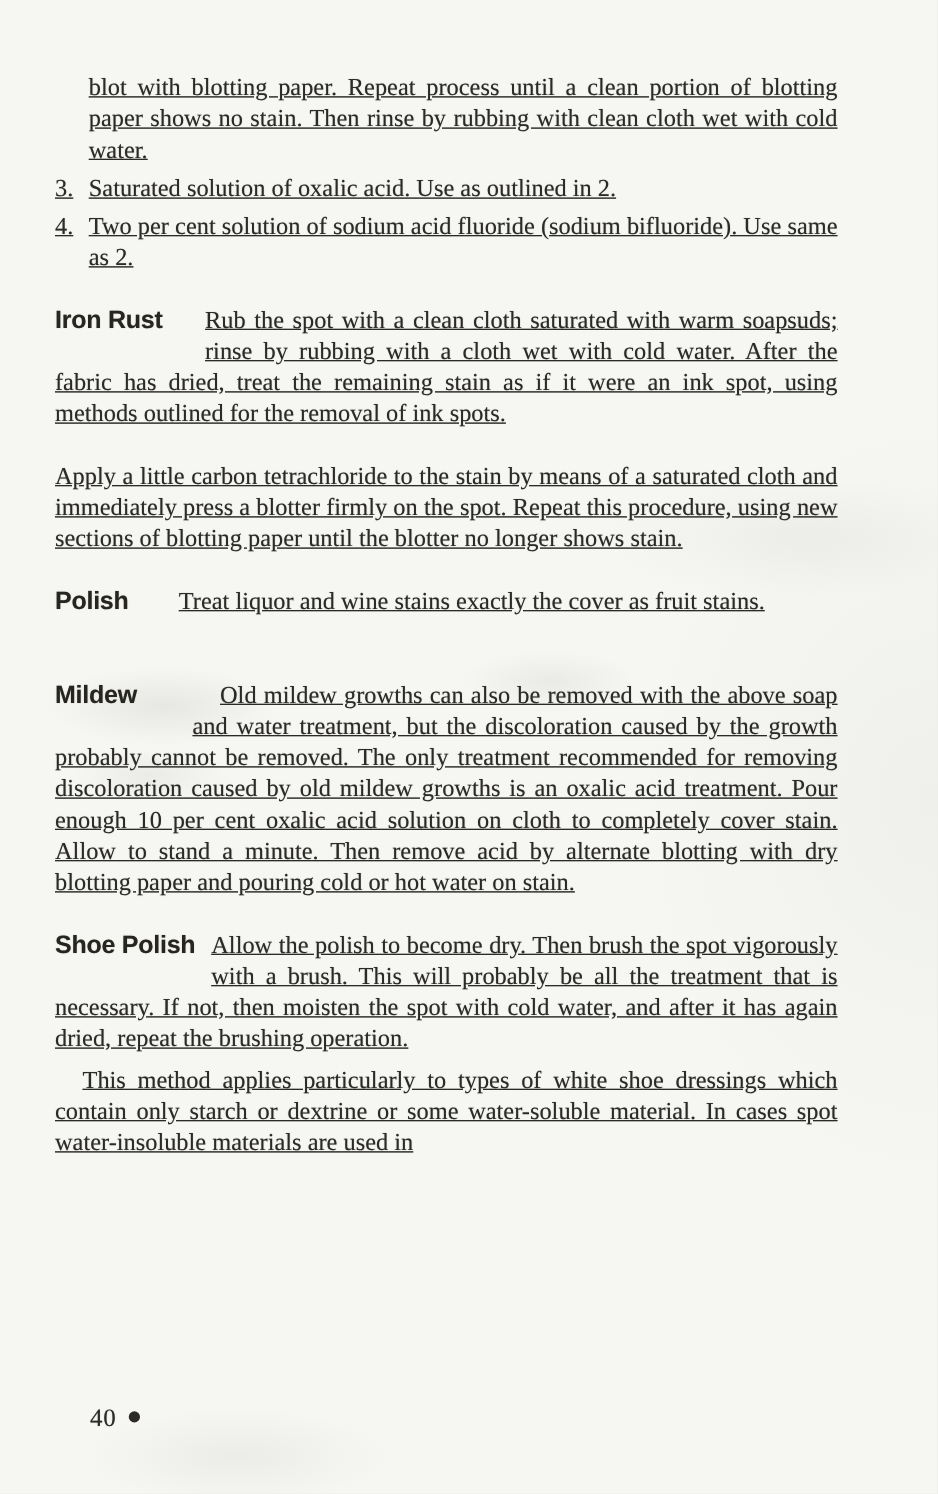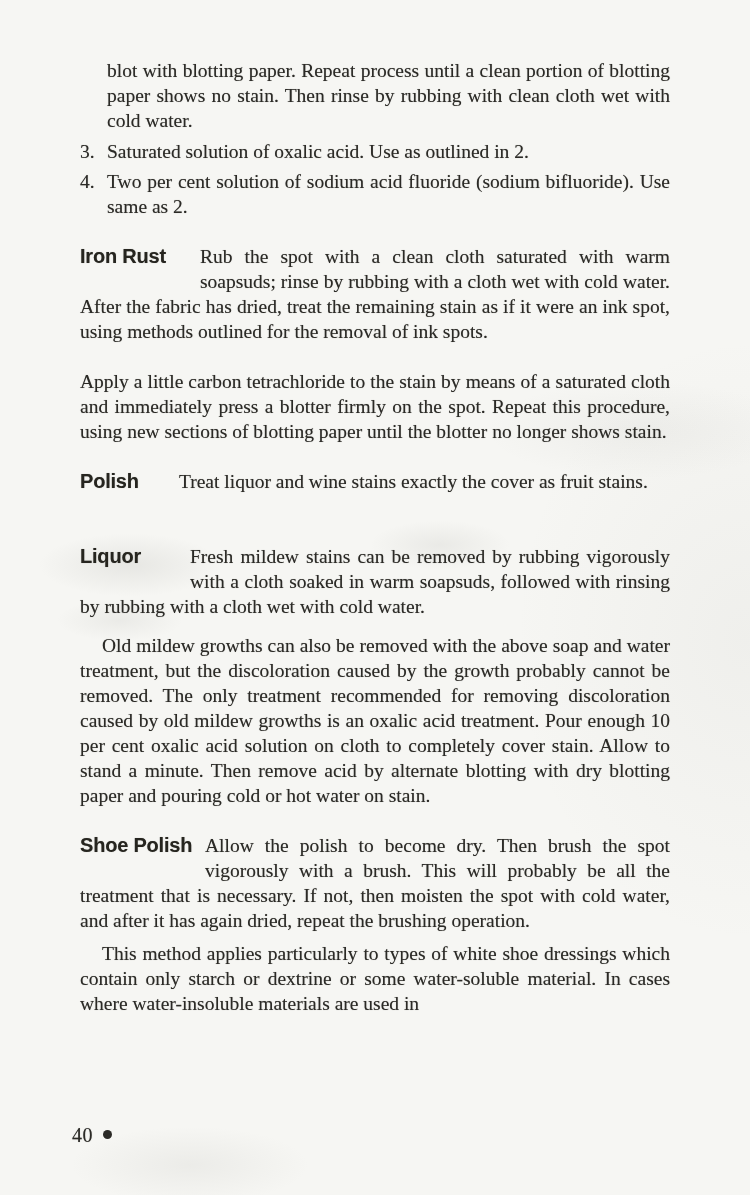--- a/index.html
+++ b/index.html
@@ -18,21 +18,21 @@
       radial-gradient(ellipse 220px 70px at 640px 430px, rgba(150,150,144,0.09), transparent 70%),
       radial-gradient(ellipse 170px 55px at 190px 1165px, rgba(150,150,144,0.11), transparent 70%),
       radial-gradient(ellipse 90px 30px at 120px 620px, rgba(150,150,144,0.12), transparent 70%),
       radial-gradient(ellipse 320px 420px at 745px 640px, rgba(150,150,144,0.07), transparent 72%);
     font-family: "Liberation Serif", serif;
     font-size: 19.5px;
     line-height: 25px;
     color: #2b2a26;
   }
 
-  .content { padding: 58px 80px 0 80px; }
+  .content { padding: 58px 80px 0 44px; text-decoration: underline; }
 
   .content p, .content h2, .content .li-text, .content .num {
     text-shadow: 0 0 0.8px rgba(43,42,38,0.45);
   }
 
   .justify { text-align: justify; }
 
   
   .cont { margin-left: 27px; }
 
@@ -105,29 +105,28 @@
     <section class="sec">
       <p class="justify">Apply a little carbon tetrachloride to the stain by means of a saturated cloth and immediately press a blotter firmly on the spot. Repeat this procedure, using new sections of blotting paper until the blotter no longer shows stain.</p>
     </section>
 
     <section class="sec">
       <h2 class="hd" style="width:99px">Polish</h2>
       <p class="justify">Treat liquor and wine stains exactly the cover as fruit stains.</p>
     </section>
 
     <section class="sec">
-      <h2 class="hd" style="width:110px">Liquor</h2>
-      <p class="justify">Fresh mildew stains can be removed by rubbing vigorously with a cloth soaked in warm soapsuds, followed with rinsing by rubbing with a cloth wet with cold water.</p>
+      <h2 class="hd" style="width:110px">Mildew</h2>
       <p class="justify follow">Old mildew growths can also be removed with the above soap and water treatment, but the discoloration caused by the growth probably cannot be removed. The only treatment recommended for removing discoloration caused by old mildew growths is an oxalic acid treatment. Pour enough 10 per cent oxalic acid solution on cloth to completely cover stain. Allow to stand a minute. Then remove acid by alternate blotting with dry blotting paper and pouring cold or hot water on stain.</p>
     </section>
 
     <section class="sec sec-shoe">
       <h2 class="hd" style="width:125px">Shoe Polish</h2>
       <p class="justify">Allow the polish to become dry. Then brush the spot vigorously with a brush. This will probably be all the treatment that is necessary. If not, then moisten the spot with cold water, and after it has again dried, repeat the brushing operation.</p>
-      <p class="justify follow">This method applies particularly to types of white shoe dressings which contain only starch or dextrine or some water-soluble material. In cases where water-insoluble materials are used in</p>
+      <p class="justify follow">This method applies particularly to types of white shoe dressings which contain only starch or dextrine or some water-soluble material. In cases spot water-insoluble materials are used in</p>
     </section>
 
   </main>
 
   <footer class="folio">
     <span>40</span><span class="folio-dot"></span>
   </footer>
 </div>
 
 </body></html>

